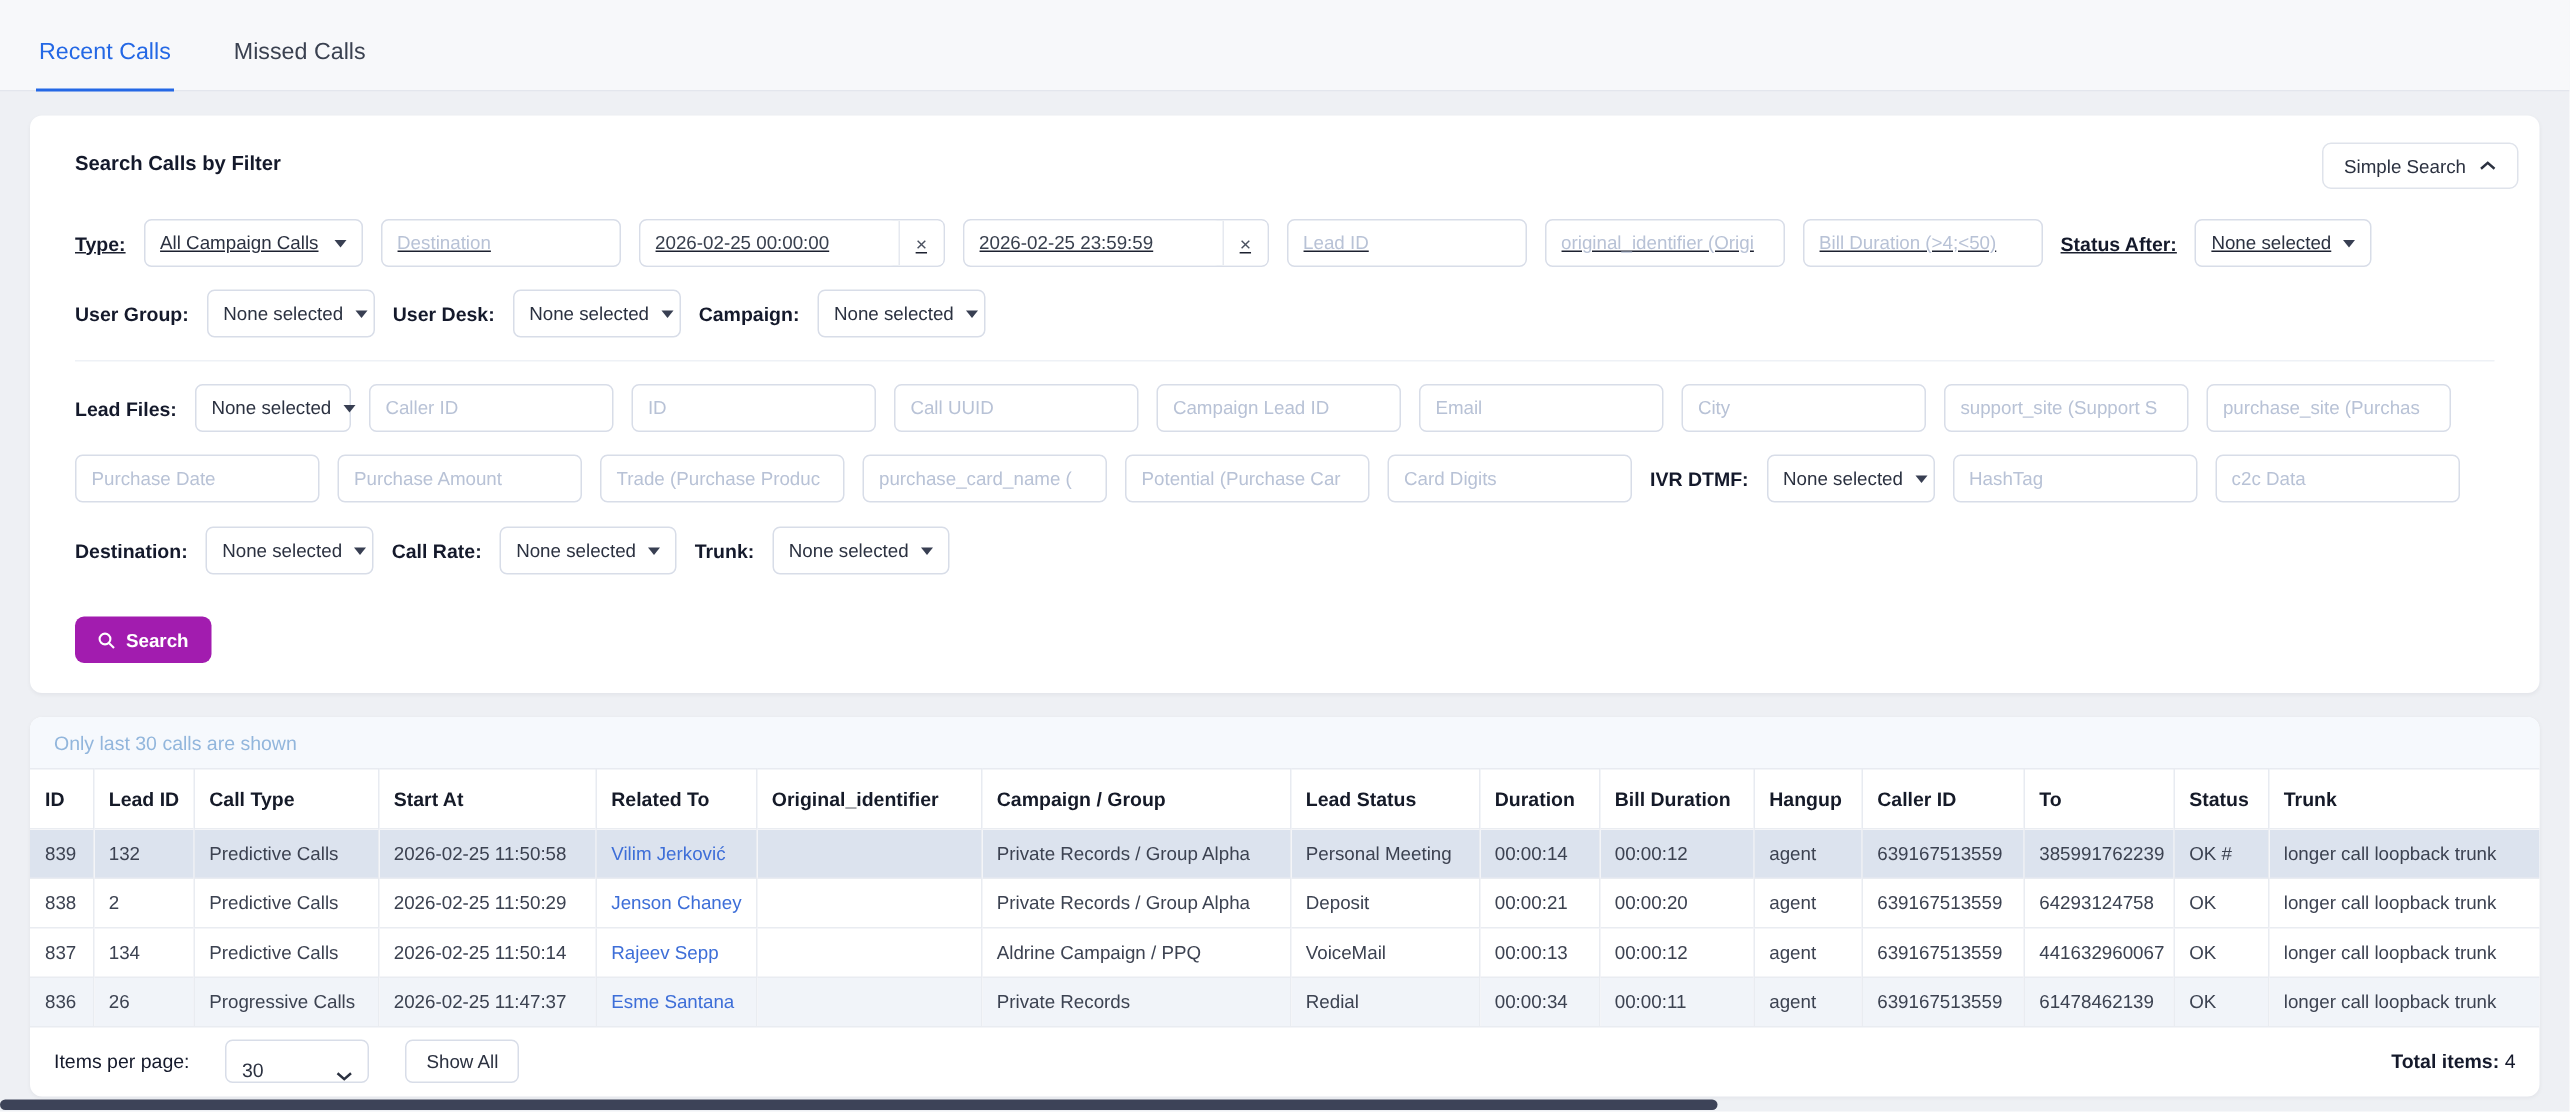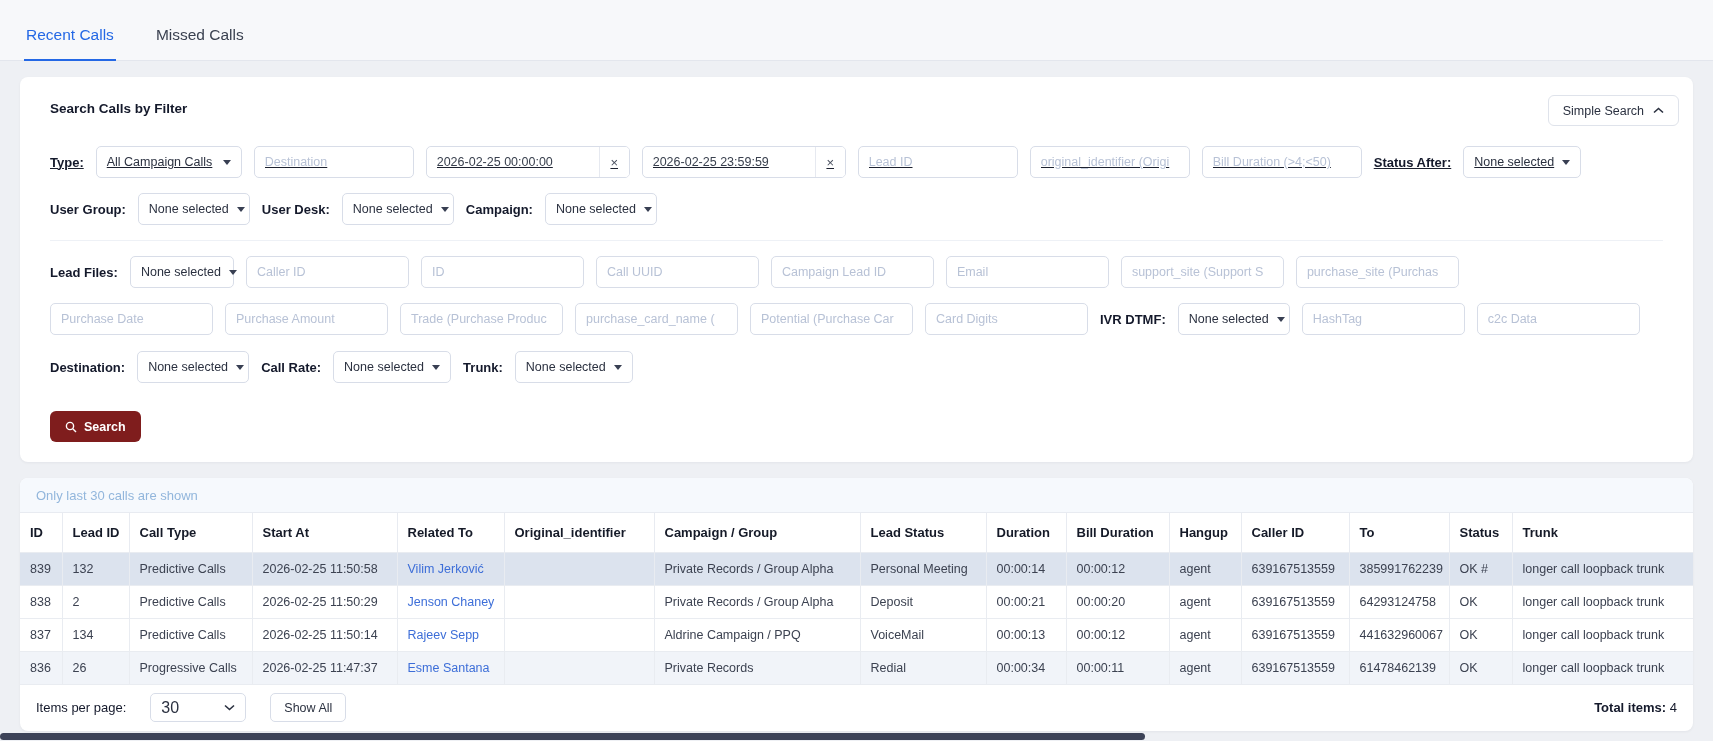--- a/index.html
+++ b/index.html
@@ -99,21 +99,21 @@
   .w-sel2  { width: 112px; }
   .w-sel3  { width: 104px; }
   .w-lf    { width: 163px; flex: 0 0 auto; }
 
   .divider { height: 1px; background: #eef1f6; margin: 15px 16px 0; }
 
   .btn-dark {
     display: inline-flex; align-items: center; gap: 7px;
     height: 31px; padding: 0 15px;
     margin: 28px 0 0 16px;
-    background: #7f1d1d; color: #fff;
+    background: #a21caf; color: #fff;
     border: none; border-radius: 6px;
     font-size: 12.5px; font-weight: 600; cursor: pointer;
     font-family: inherit;
   }
 
   
   .results-card { margin-top: 16px; overflow: hidden; }
   .notice {
     padding: 10px 16px 9px;
     font-size: 13px; color: #92b6dc;
@@ -144,24 +144,24 @@
   tbody tr:nth-child(4) { background: #f1f4f9; }
   td a { color: #3d6ed8; text-decoration: none; cursor: pointer; }
 
   .tfooter {
     display: flex; align-items: center; gap: 24px;
     padding: 8px 16px 9px;
     border-top: 1px solid #e9ecf1;
   }
   .tfooter .flabel { font-weight: 400; font-size: 13px; color: #14192b; }
   .pp-select {
-    display: inline-flex; align-items: center; justify-content: space-between;
+    display: inline-flex; align-items: flex-end; justify-content: space-between;
     width: 96px; height: 29px; padding: 0 10px;
     background: #fff; border: 1px solid #d8dde8; border-radius: 5px;
-    font-size: 16px; color: #2b3140; cursor: pointer; font-family: inherit;
+    font-size: 13px; color: #2b3140; cursor: pointer; font-family: inherit;
   }
   .btn-showall {
     height: 29px; padding: 0 13px;
     background: #fff; border: 1px solid #d8dde8; border-radius: 5px;
     font-size: 12.5px; color: #2b3140; cursor: pointer; font-family: inherit;
   }
   .total { margin-left: auto; font-size: 13px; color: #14192b; }
   .total b { font-weight: 700; }
 
   .hscrollbar {
@@ -242,20 +242,21 @@
     <span class="flabel">Lead Files:</span>
     <button class="select-btn w-sel3">
       <span>None selected</span>
         <i class="caret"></i>
     </button>
     <input class="input w-lf" placeholder="Caller ID" style="">
     <input class="input w-lf" placeholder="ID" style="">
     <input class="input w-lf" placeholder="Call UUID" style="">
     <input class="input w-lf" placeholder="Campaign Lead ID" style="">
     <input class="input w-lf" placeholder="Email" style="">
+    <input class="input w-lf" placeholder="City" style="">
     <input class="input w-lf" placeholder="support_site (Support S" style="">
     <input class="input w-lf" placeholder="purchase_site (Purchas" style="">
   </div>
 
   
   <div class="frow">
     <input class="input w-lf" placeholder="Purchase Date" style="">
     <input class="input w-lf" placeholder="Purchase Amount" style="">
     <input class="input w-lf" placeholder="Trade (Purchase Produc" style="">
     <input class="input w-lf" placeholder="purchase_card_name (" style="">

